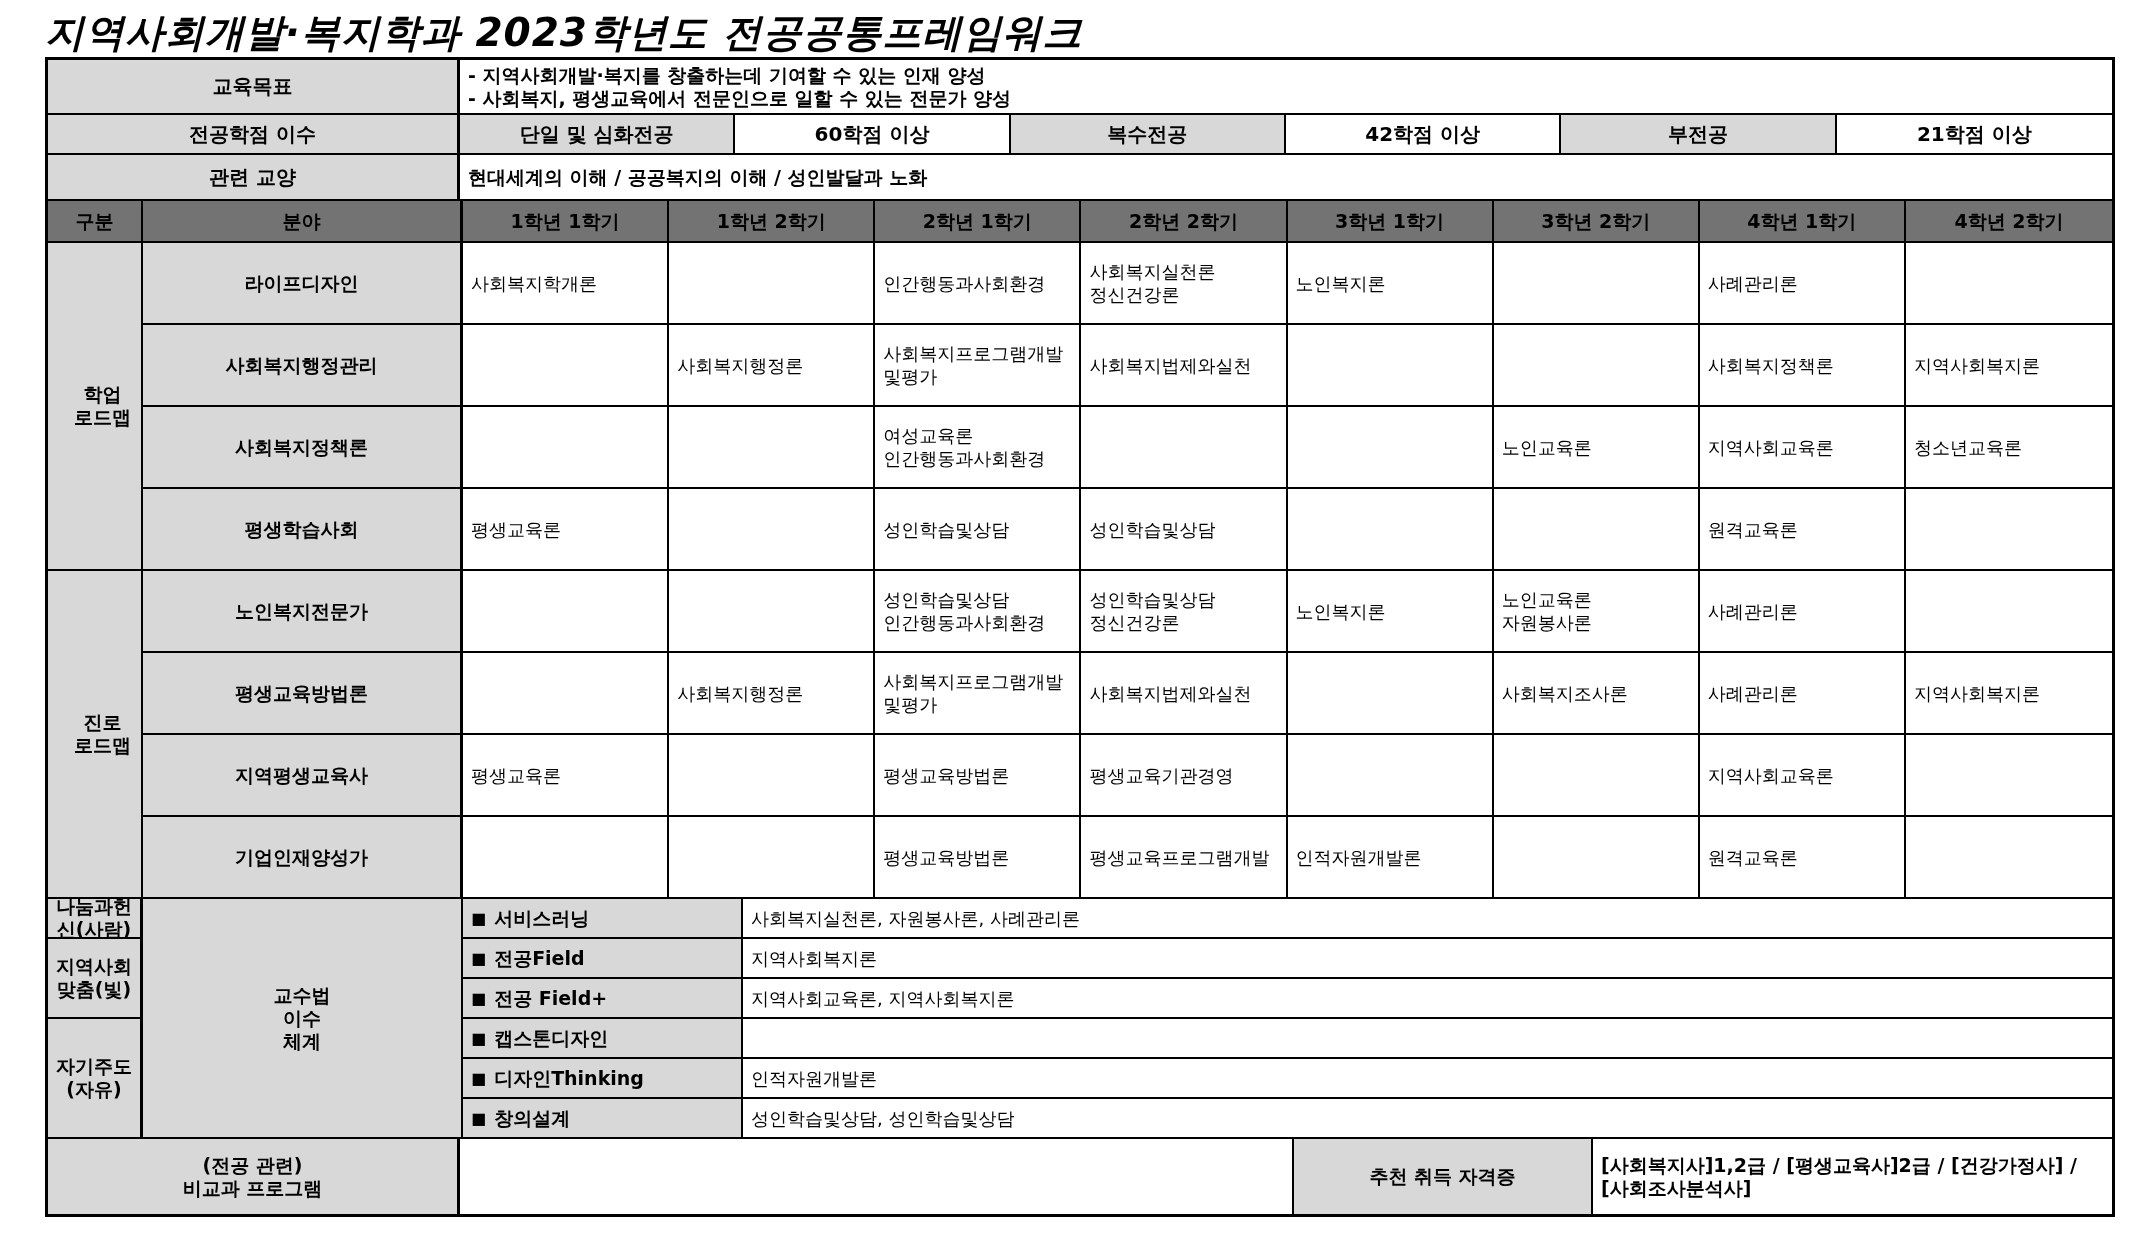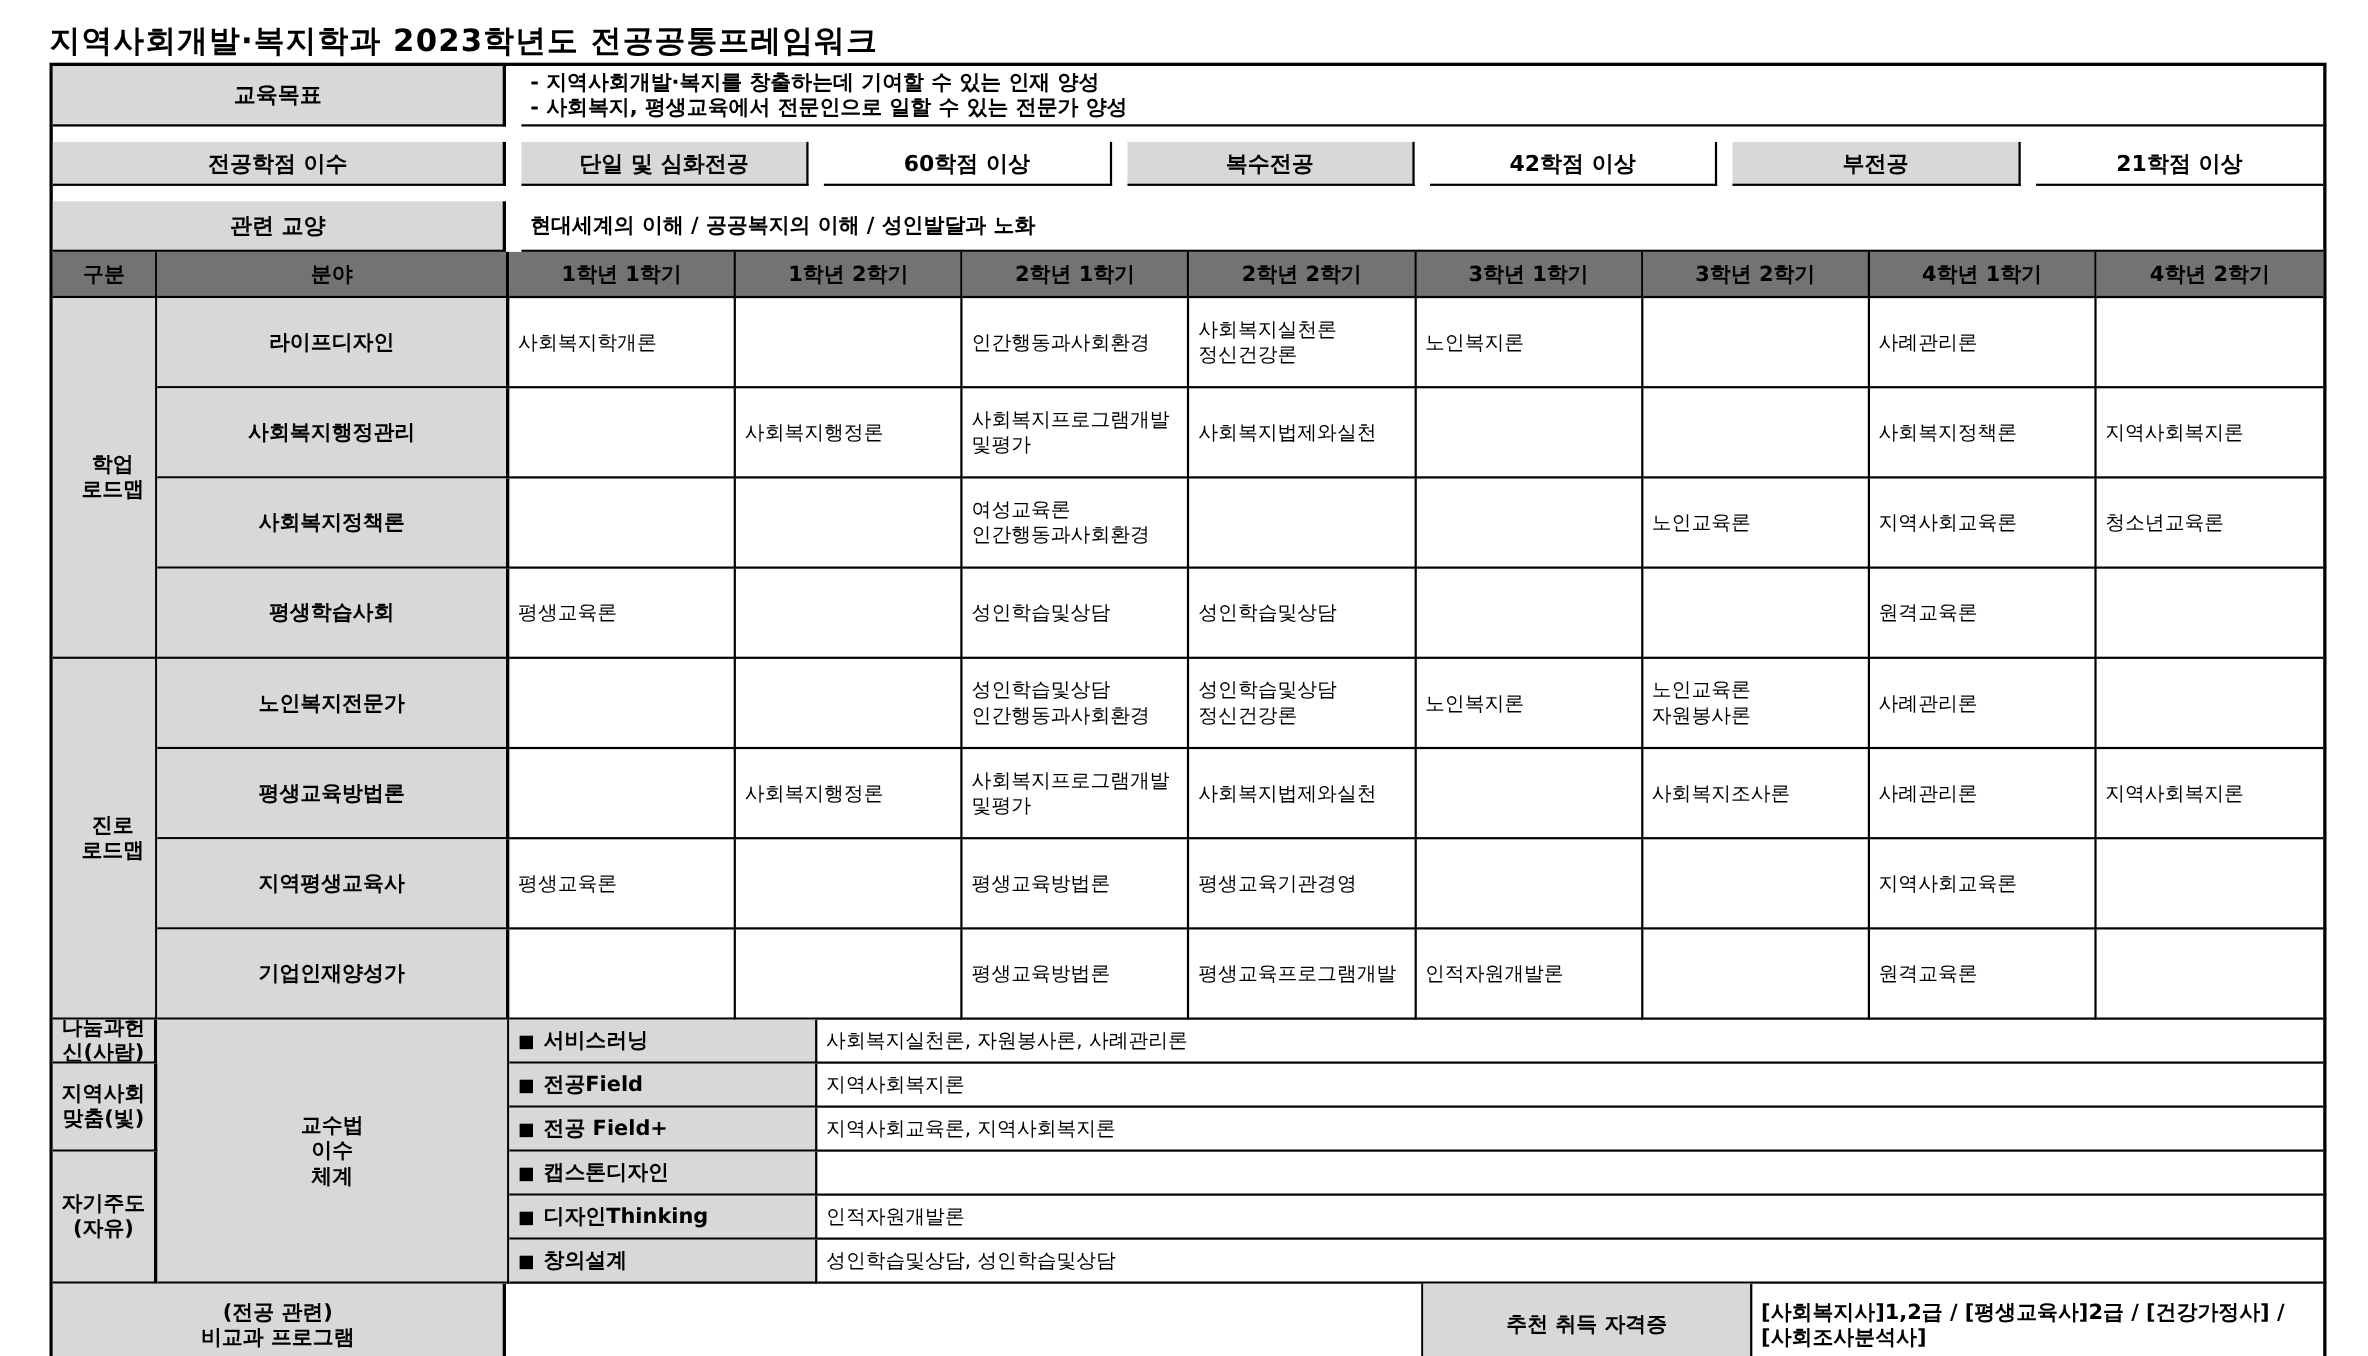--- a/index.html
+++ b/index.html
@@ -1,22 +1,22 @@
 <!DOCTYPE html>
 <html><head>
 <meta charset="utf-8">
 <style>
   html,body { margin:0; padding:0; background:#ffffff; }
   body { font-family:"DejaVu Sans","Liberation Sans",sans-serif; color:#000; }
   #page { position:relative; width:2153px; height:1233px; background:#fff; overflow:hidden; }
-  #title { position:absolute; left:45px; top:18px; font-size:28px; font-weight:bold; letter-spacing:1px; white-space:nowrap; }
+  #title { position:absolute; left:45px; top:6px; font-size:39px; font-weight:bold; letter-spacing:1px; white-space:nowrap;font-style:italic; }
   #frame { position:absolute; left:45px; top:57px; width:2070px; border:3px solid #000; box-sizing:border-box; background:#fff; }
 
   .grid { display:grid; }
-  #sec-info  { grid-template-columns:412px repeat(6,1fr); grid-template-rows:55px 40px 46px;gap:14px; }
+  #sec-info  { grid-template-columns:412px repeat(6,1fr); grid-template-rows:55px 40px 46px; }
   #sec-table { grid-template-columns:95px 320px repeat(8,1fr); grid-template-rows:42px repeat(8,82px); }
   #sec-ped   { grid-template-columns:95px 320px 280px 1fr; grid-template-rows:repeat(6,40px); }
   #sec-foot  { grid-template-columns:412px 834px 299px 1fr; grid-template-rows:75px; }
 
   .cell { display:flex; align-items:center; box-sizing:border-box; padding:2px 8px; font-size:18px; line-height:23px; overflow:hidden; }
   .c    { justify-content:center; text-align:center; }
   .b    { font-weight:bold; }
   .pre  { white-space:pre-line; }
   .gray { background:#d8d8d8; }
   .hgray{ background:#737373; }

